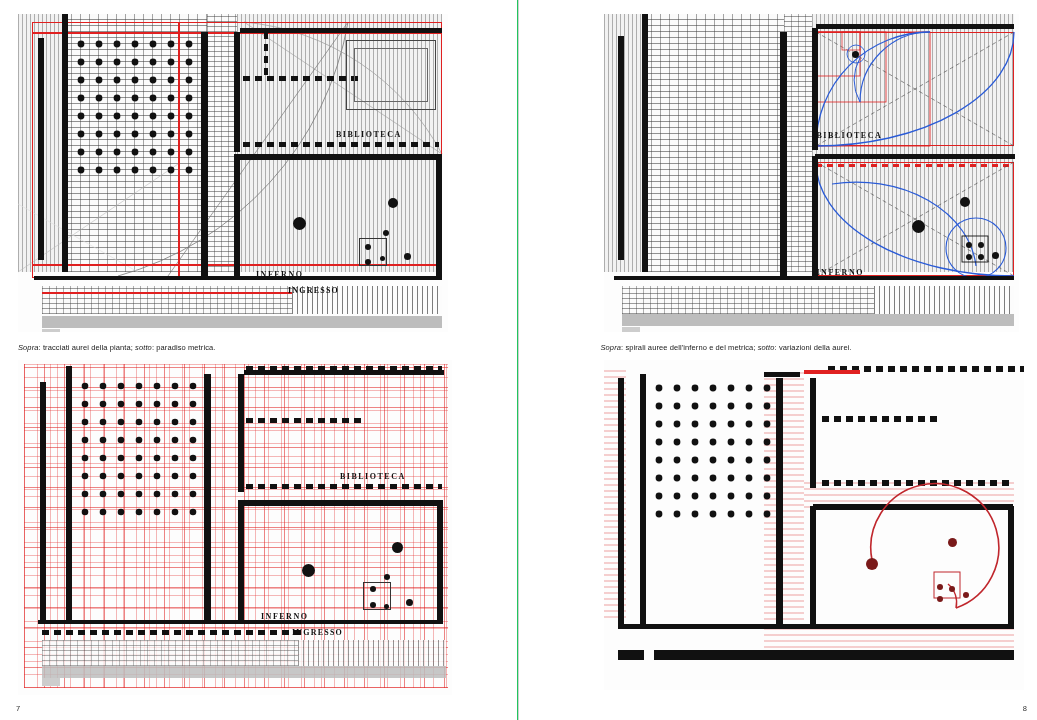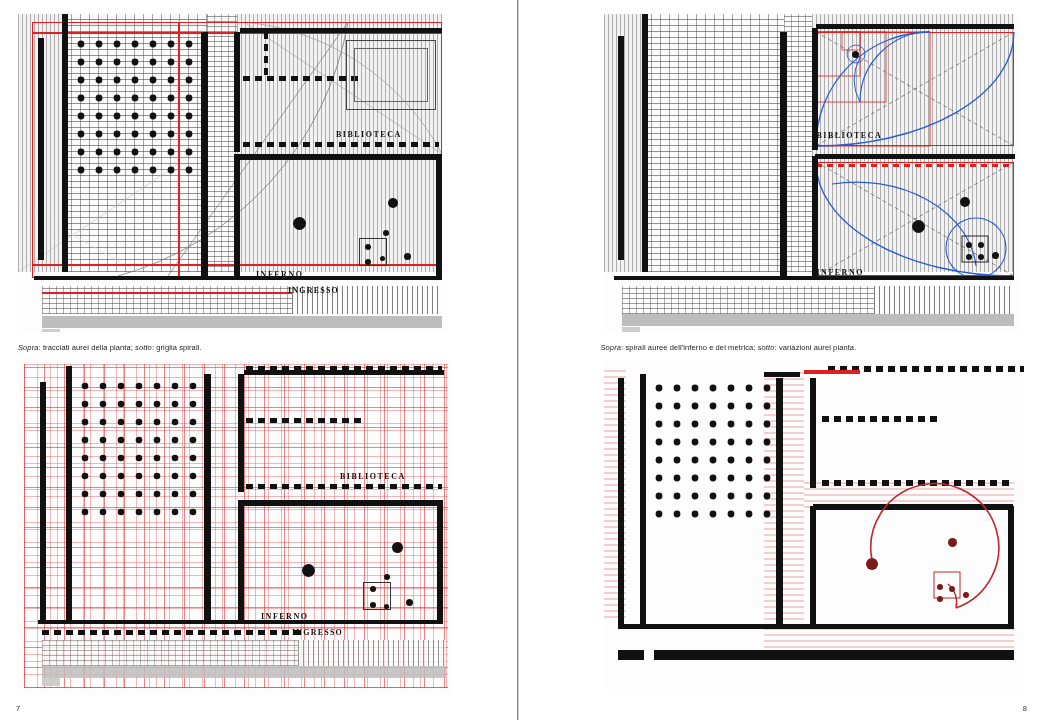--- a/index.html
+++ b/index.html
@@ -276,21 +276,21 @@
         <div class="hatch-brick offset" style="left:24px; top:272px; width:250px; height:28px;"></div>
         <div class="hatch-vert" style="left:274px; top:272px; width:150px; height:28px;"></div>
         <div class="redline" style="left:24px; top:278px; width:250px; height:2px;"></div>
         <div class="label" style="left:270px; top:272px; letter-spacing:1.2px;">INGRESSO</div>
         <div class="hatch-grey" style="left:24px; top:302px; width:400px; height:12px;"></div>
         <div style="position:absolute; left:24px; top:315px; width:18px; height:8px; background:#cdcdcd;"></div>
       </div>
     </div>
 
     <div class="caption" style="left:18px; top:343px;">
-      <i>Sopra</i><span>: tracciati aurei della pianta; </span><i>sotto</i><span>: griglia spirali.</span>
+      <i>Sopra</i><span>: tracciati aurei della pianta; </span><i>sotto</i><span>: paradiso metrica.</span>
     </div>
 
     <div class="fig" style="left:18px; top:360px; width:434px; height:335px;">
       <div class="plan">
 
         <div class="redgrid" style="left:6px; top:4px; width:424px; height:324px;"></div>
         <div class="redgrid-fine" style="left:6px; top:4px; width:424px; height:324px; opacity:.85;"></div>
 
         <div class="wall" style="left:22px; top:22px; width:6px; height:240px;"></div>
         <div class="wall" style="left:48px; top:6px; width:6px; height:256px;"></div>
@@ -452,21 +452,21 @@
         <div class="label" style="left:213px; top:254px;">INFERNO</div>
 
         <div class="hatch-brick offset" style="left:18px; top:272px; width:252px; height:28px;"></div>
         <div class="hatch-vert" style="left:270px; top:272px; width:140px; height:28px;"></div>
         <div class="hatch-grey" style="left:18px; top:300px; width:392px; height:12px;"></div>
         <div style="position:absolute; left:18px; top:313px; width:18px; height:8px; background:#cdcdcd;"></div>
       </div>
     </div>
 
     <div class="caption" style="left:82px; top:343px;">
-      <i>Sopra</i><span>: spirali auree dell'inferno e del metrica; </span><i>sotto</i><span>: variazioni aurei pianta.</span>
+      <i>Sopra</i><span>: spirali auree dell'inferno e del metrica; </span><i>sotto</i><span>: variazioni della aurei.</span>
     </div>
 
     <div class="fig" style="left:85px; top:360px; width:420px; height:330px;">
       <div class="plan">
 
         <div class="pinkbands" style="left:0px; top:8px; width:22px; height:250px;"></div>
         <div class="pinkbands" style="left:160px; top:8px; width:40px; height:258px;"></div>
         <div class="pinkbands" style="left:200px; top:118px; width:210px; height:30px;"></div>
         <div class="pinkbands" style="left:160px; top:268px; width:250px; height:26px;"></div>
 

